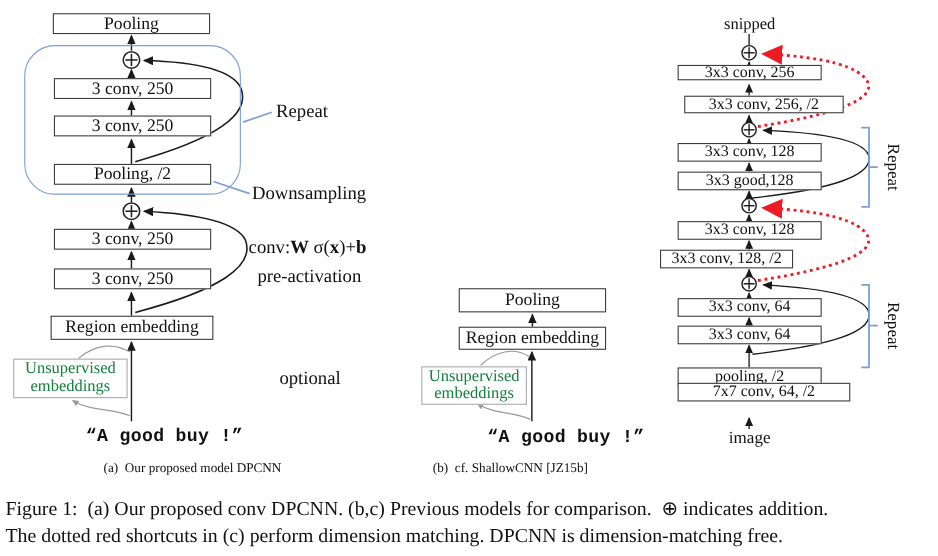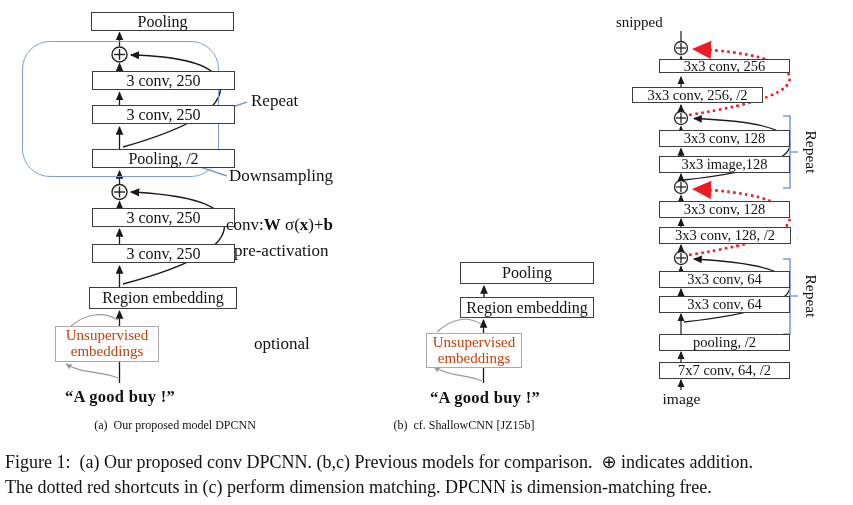--- a/index.html
+++ b/index.html
@@ -4,36 +4,36 @@
 <style>
   html,body { margin:0; padding:0; background:#ffffff; }
   .stage {
     position:relative; width:853px; height:505px; background:#ffffff;
     font-family:"Liberation Serif", serif; overflow:hidden; color:#111;
   }
   svg.lines { position:absolute; left:0; top:0; }
   .box {
     position:absolute; box-sizing:border-box; background:#fff;
     border:1.5px solid #3d3d3d; display:flex; align-items:center; justify-content:center;
-    font-size:16px; line-height:1; white-space:nowrap;margin-left:43px;
+    font-size:16px; line-height:1; white-space:nowrap;
   }
   .box.small { font-size:14.5px; border-width:1.3px; }
   .box.gray {
-    border:1.2px solid #aaaaaa; color:#c2410c; font-size:15px;
+    border:1.2px solid #aaaaaa; color:#15803d; font-size:15px;
     white-space:normal; text-align:center; line-height:1.05; padding:1px 2px;
   }
   .group-rect {
     position:absolute; box-sizing:border-box;
     border:1.6px solid #7b9fd6; border-radius:28px; background:transparent;
   }
   .lbl { position:absolute; font-size:17px; line-height:1.1; white-space:pre-wrap; }
   .lbl.rot { transform:rotate(90deg); font-size:15.5px; text-align:center; }
   .comic {
-    position:absolute; font-family:Liberation Serif, serif; font-weight:600;
-    font-size:16.5px; letter-spacing:0.3px; text-align:center; white-space:nowrap;
+    position:absolute; font-family:Liberation Mono, monospace; font-weight:600;
+    font-size:16.5px; letter-spacing:0.3px; text-align:center; white-space:nowrap;margin-left:28px;
   }
   .caption { position:absolute; font-size:12px; text-align:center; white-space:pre-wrap; }
   .figcap { position:absolute; left:5px; width:846px; font-size:18px; white-space:pre-wrap; }
   .bold { font-weight:bold; }
 </style>
 </head>
 <body>
 
 <div class="stage">
 
@@ -151,31 +151,31 @@
 
   <div class="comic" style="left:50px; top:387px; width:140px;">“A good buy !”</div>
   <div class="caption" style="left:40px; top:418px; width:270px;">(a)  Our proposed model DPCNN</div>
 
   <div class="box" style="left:417px; top:262px; width:134px; height:22px;">Pooling</div>
   <div class="box" style="left:417px; top:297px; width:134px; height:21px;">Region embedding</div>
   <div class="box gray" style="left:383px; top:333px; width:96px; height:35px;">Unsupervised embeddings</div>
   <div class="comic" style="left:415px; top:388px; width:140px;">“A good buy !”</div>
   <div class="caption" style="left:358px; top:418px; width:212px;">(b)  cf. ShallowCNN [JZ15b]</div>
 
-  <div class="lbl" style="left:616px; top:14px; width:131px; text-align:left; font-size:15px;">snipped</div>
+  <div class="lbl" style="left:616px; top:14px; width:131px; text-align:center; font-size:15px;">snipped</div>
   <div class="box small" style="left:616px; top:59px; width:131px; height:14px;">3x3 conv, 256</div>
-  <div class="box small" style="left:589px; top:86.5px; width:131px; height:16.5px;text-align:right;">3x3 conv, 256, /2</div>
+  <div class="box small" style="left:622px; top:86.5px; width:145px; height:16.5px;text-align:right;">3x3 conv, 256, /2</div>
   <div class="box small" style="left:616px; top:130px; width:131px; height:16.5px;">3x3 conv, 128</div>
-  <div class="box small" style="left:616px; top:156px; width:131px; height:16.5px;">3x3 image,128</div>
+  <div class="box small" style="left:616px; top:156px; width:131px; height:16.5px;">3x3 good,128</div>
   <div class="box small" style="left:616px; top:201px; width:131px; height:16.5px;">3x3 conv, 128</div>
-  <div class="box small" style="left:616px; top:227px; width:132px; height:16.5px;">3x3 conv, 128, /2</div>
+  <div class="box small" style="left:600px; top:227px; width:121px; height:16.5px;">3x3 conv, 128, /2</div>
   <div class="box small" style="left:616px; top:271px; width:131px; height:16.5px;">3x3 conv, 64</div>
   <div class="box small" style="left:616px; top:296px; width:131px; height:16.5px;">3x3 conv, 64</div>
   <div class="box small" style="left:616px; top:334px; width:131px; height:16.5px;">pooling, /2</div>
-  <div class="box small" style="left:616px; top:362px; width:131px; height:16.5px;">7x7 conv, 64, /2</div>
+  <div class="box small" style="left:616px; top:348px; width:157px; height:16.5px;">7x7 conv, 64, /2</div>
   <div class="lbl" style="left:616px; top:390px; width:131px; text-align:center; font-size:15.5px;">image</div>
 
   <div class="lbl rot" style="left:785px; top:143px; width:52px; height:18px;">Repeat</div>
   <div class="lbl rot" style="left:785px; top:287px; width:52px; height:18px;">Repeat</div>
 
 
   <div class="figcap" style="top:451px;">Figure 1:  (a) Our proposed conv DPCNN. (b,c) Previous models for comparison.  ⊕ indicates addition.</div>
   <div class="figcap" style="top:477px;">The dotted red shortcuts in (c) perform dimension matching. DPCNN is dimension-matching free.</div>
 
 </div>

